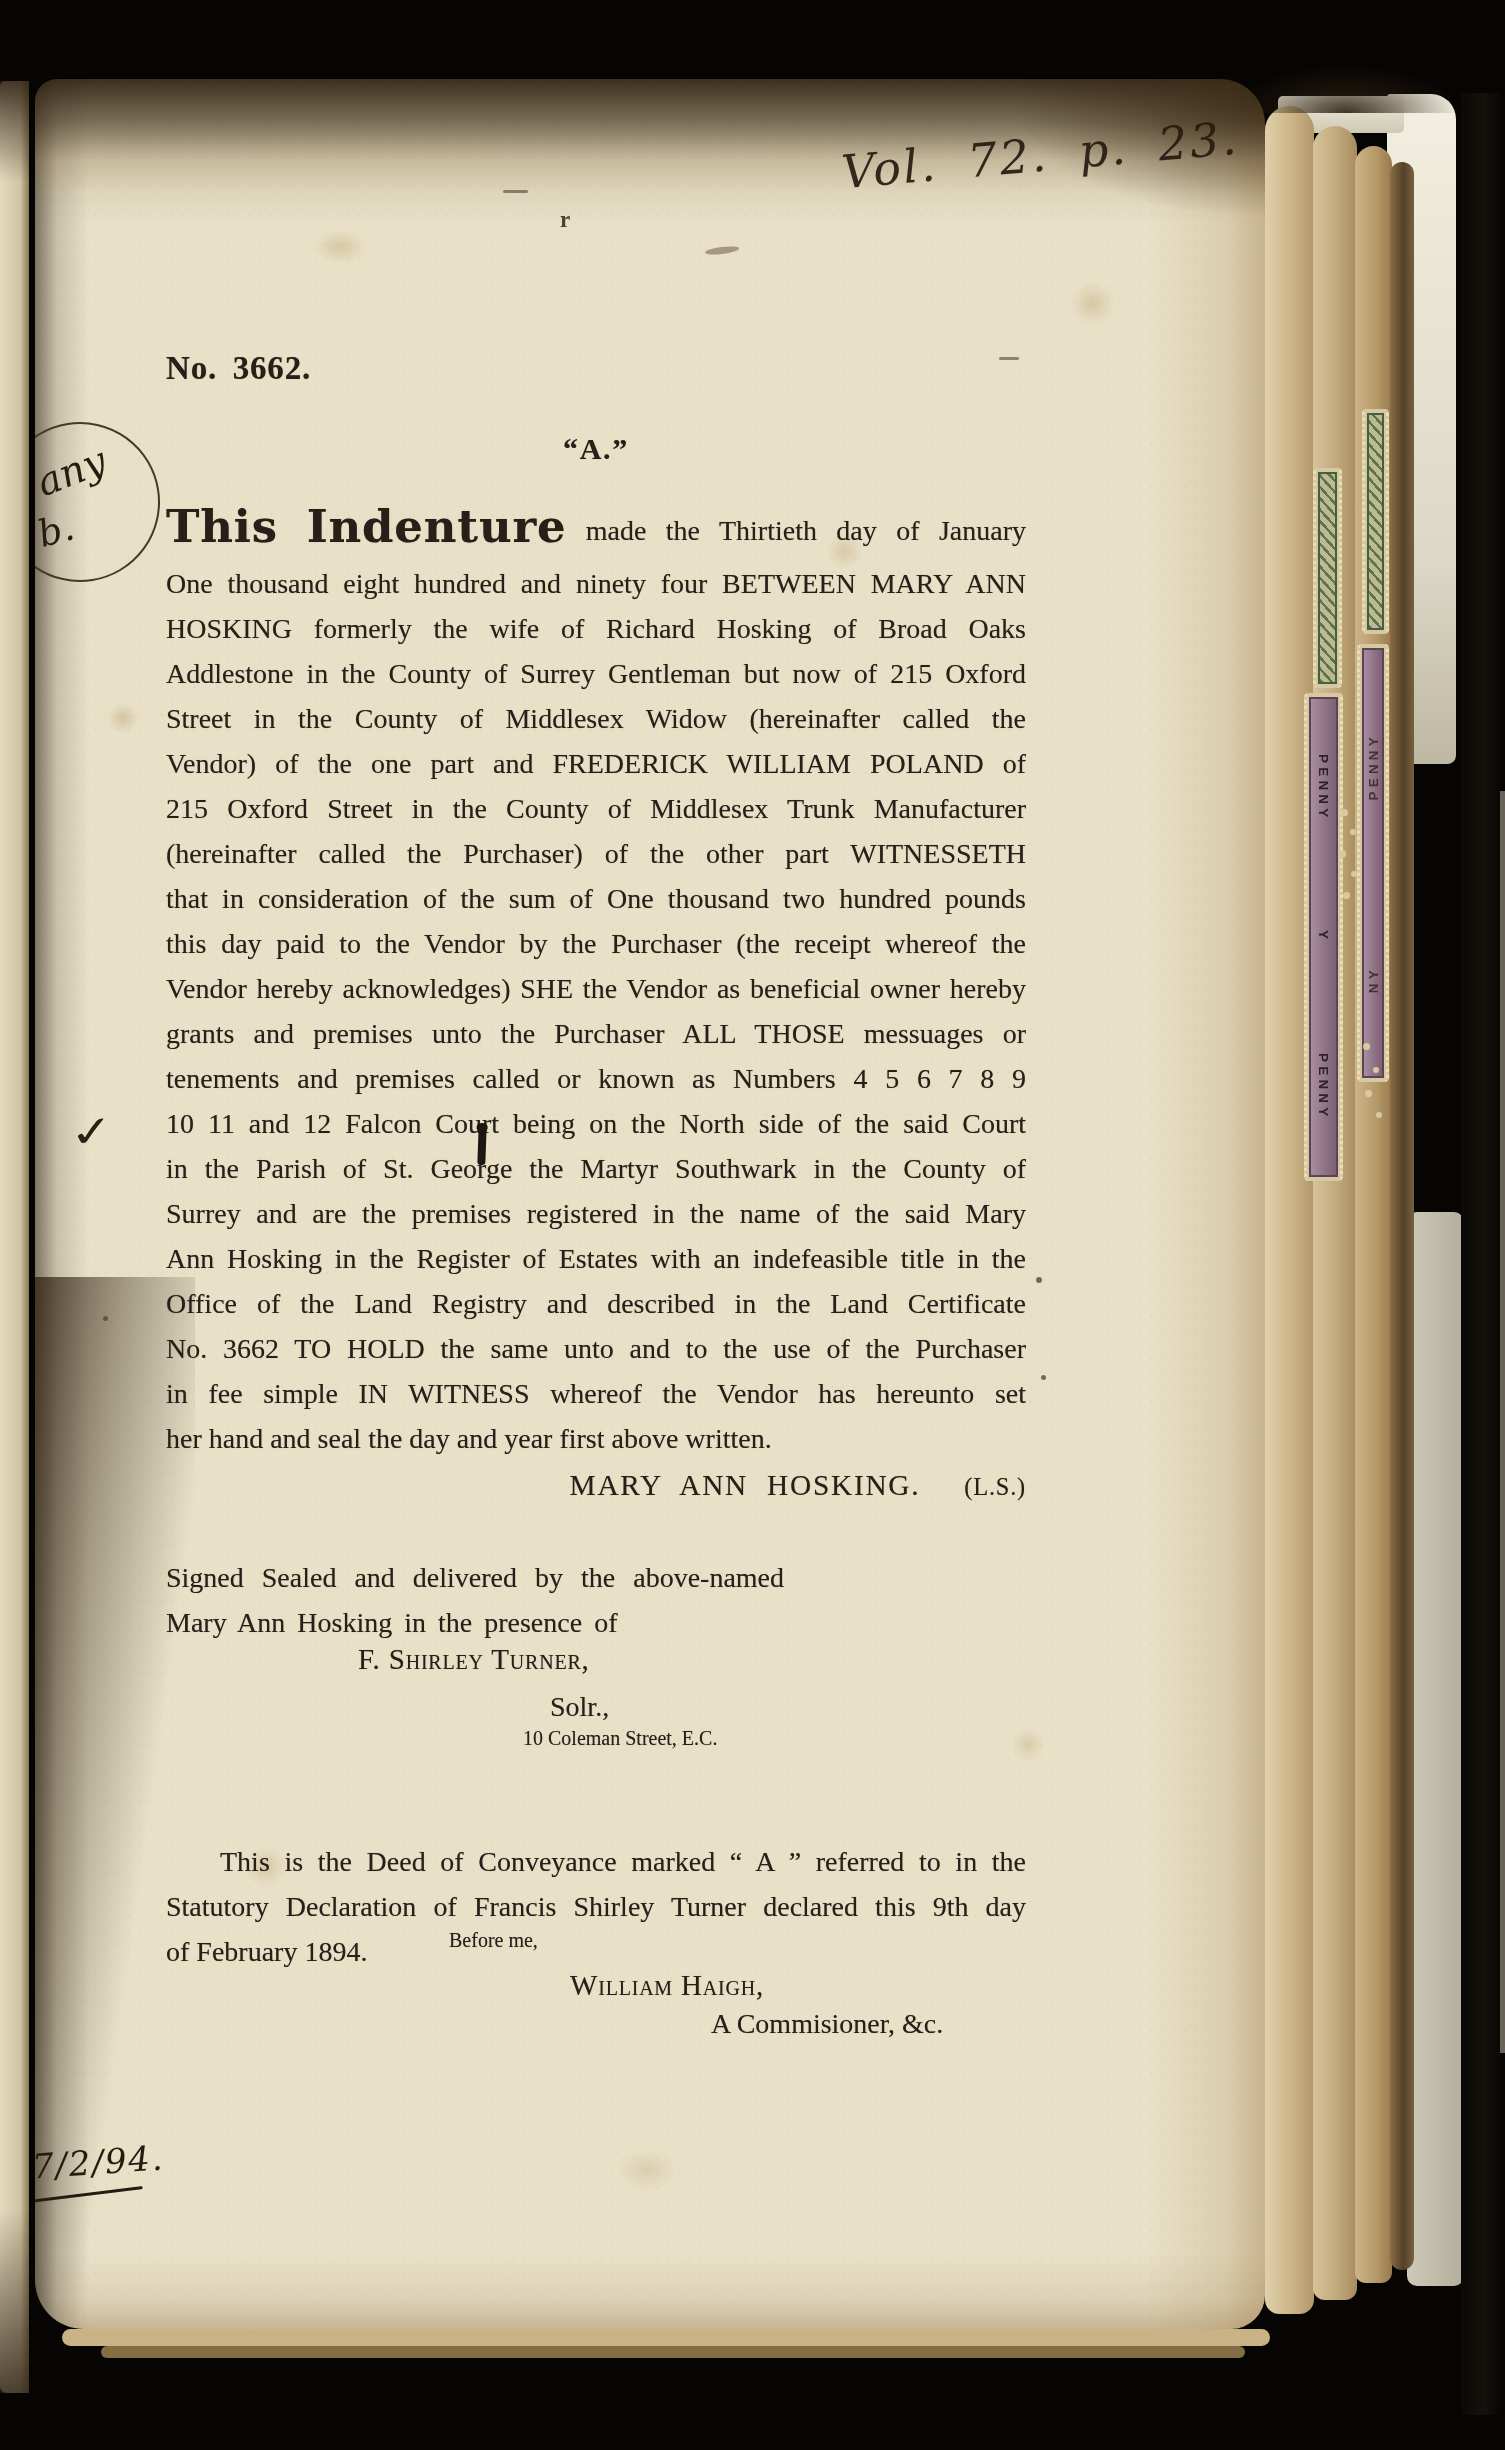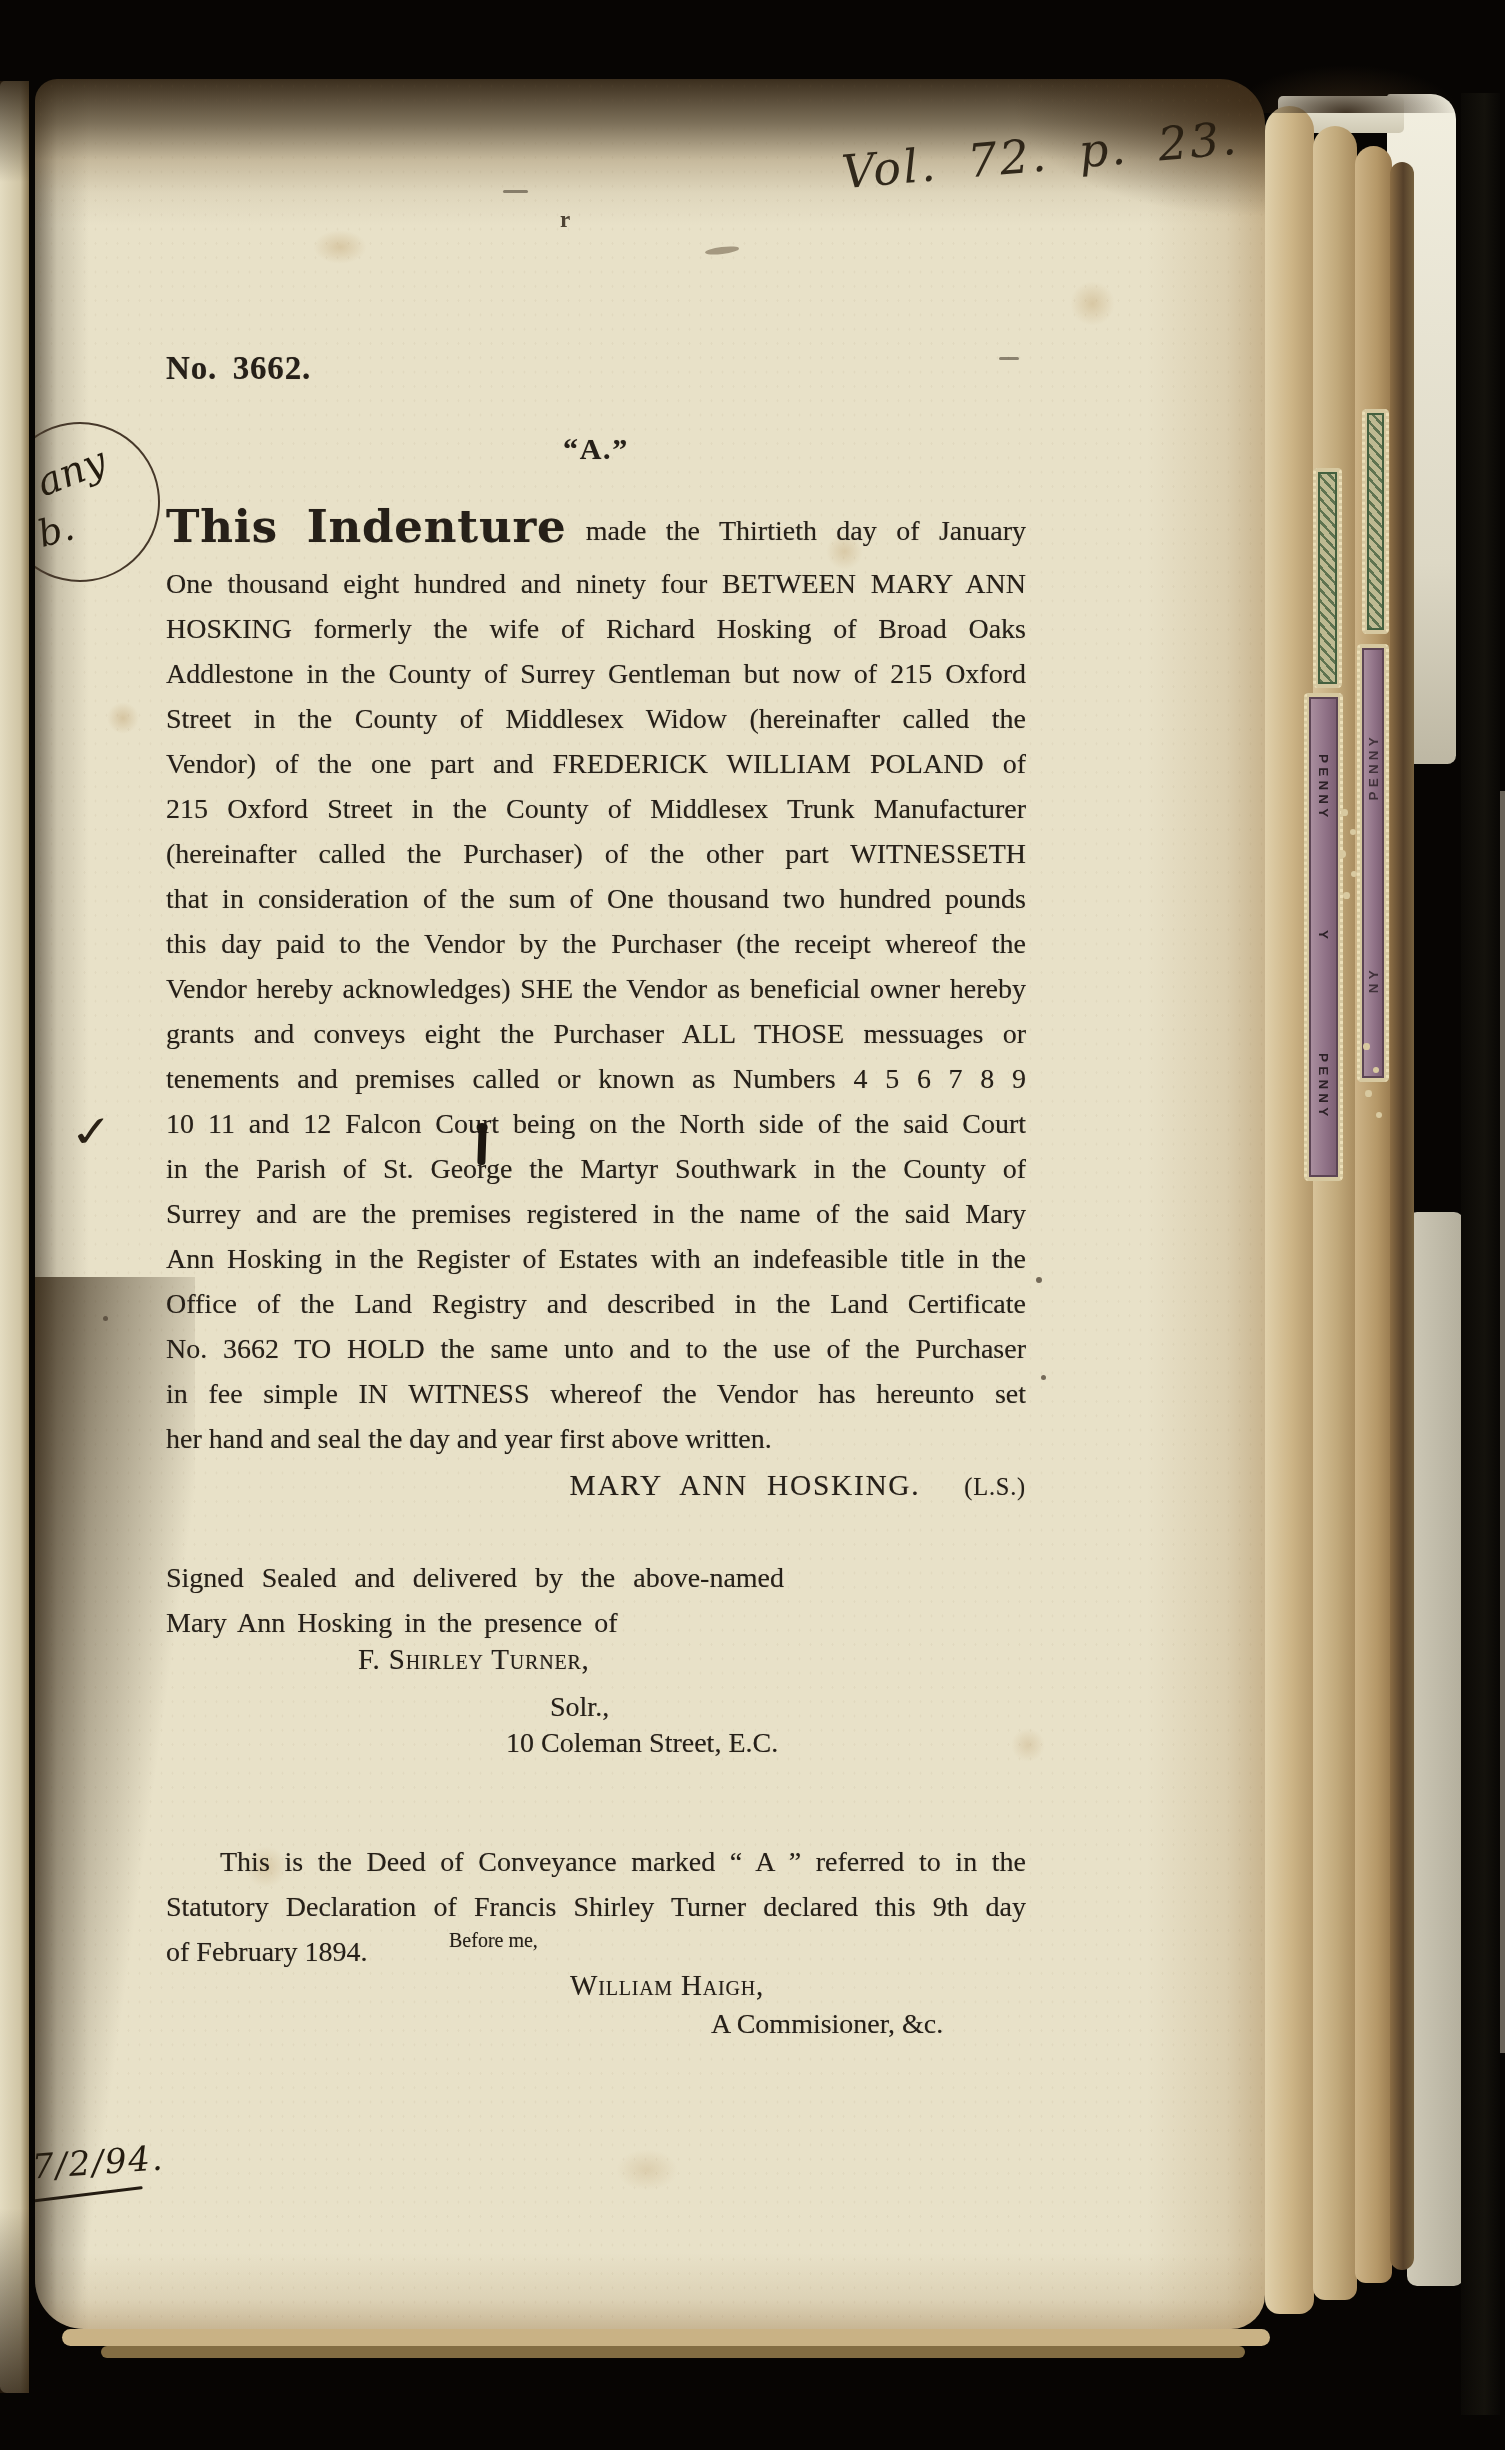--- a/index.html
+++ b/index.html
@@ -49,21 +49,21 @@
   .jl.last{text-align:left;text-align-last:left;}
   .blackletter{font-family:"DejaVu Serif", serif;font-weight:bold;font-size:45px;letter-spacing:0.8px;vertical-align:-2.5px;}
   .sig-row{position:absolute;left:131px;top:1390px;width:860px;text-align:right;font-size:29.4px;}
   .sig-name{letter-spacing:1.7px;word-spacing:10px;}
   .sig-seal{font-size:24.4px;margin-left:44px;letter-spacing:0.8px;margin-top:40px;}
   .attn1{position:absolute;left:131px;top:1483px;font-size:28px;word-spacing:11px;}
   .attn2{position:absolute;left:131px;top:1528px;font-size:28px;word-spacing:5px;}
   .sc{font-variant:small-caps;}
   .witness-name{position:absolute;left:323px;top:1564px;font-size:29px;letter-spacing:0.8px;}
   .witness-title{position:absolute;left:515px;top:1612px;font-size:28px;}
-  .witness-address{position:absolute;left:471px;top:1648px;font-size:28px;}
+  .witness-address{position:absolute;left:488px;top:1648px;font-size:20px;}
   .declblock{position:absolute;left:131px;top:1732px;width:860px;font-size:28px;}
   .indent{text-indent:54px;margin-top:28px;}
   .before-me{position:absolute;left:414px;top:1850px;font-size:20px;}
   .comm-name{position:absolute;left:535px;top:1890px;font-size:29px;letter-spacing:0.8px;}
   .comm-title{position:absolute;left:676px;top:1929px;font-size:28px;}
   
   .hand{font-family:"DejaVu Serif", serif;font-style:italic;color:#241c10;}
   .vol-ref{position:absolute;left:806px;top:49px;font-size:46px;letter-spacing:2.5px;word-spacing:13.5px;
     transform:rotate(-5deg);opacity:.92;}
   .oval{position:absolute;left:-35px;top:343px;width:156px;height:156px;border:2.5px solid #46382a;
@@ -196,21 +196,21 @@
     <div class="jl">One thousand eight hundred and ninety four BETWEEN MARY ANN</div>
     <div class="jl">HOSKING formerly the wife of Richard Hosking of Broad Oaks</div>
     <div class="jl">Addlestone in the County of Surrey Gentleman but now of 215 Oxford</div>
     <div class="jl">Street in the County of Middlesex Widow (hereinafter called the</div>
     <div class="jl">Vendor) of the one part and FREDERICK WILLIAM POLAND of</div>
     <div class="jl">215 Oxford Street in the County of Middlesex Trunk Manufacturer</div>
     <div class="jl">(hereinafter called the Purchaser) of the other part WITNESSETH</div>
     <div class="jl">that in consideration of the sum of One thousand two hundred pounds</div>
     <div class="jl">this day paid to the Vendor by the Purchaser (the receipt whereof the</div>
     <div class="jl">Vendor hereby acknowledges) SHE the Vendor as beneficial owner hereby</div>
-    <div class="jl">grants and conveys eight the Purchaser ALL THOSE messuages or</div>
+    <div class="jl">grants and premises unto the Purchaser ALL THOSE messuages or</div>
     <div class="jl">tenements and premises called or known as Numbers 4 5 6 7 8 9</div>
     <div class="jl">10 11 and 12 Falcon Court being on the North side of the said Court</div>
     <div class="jl">in the Parish of St. George the Martyr Southwark in the County of</div>
     <div class="jl">Surrey and are the premises registered in the name of the said Mary</div>
     <div class="jl">Ann Hosking in the Register of Estates with an indefeasible title in the</div>
     <div class="jl">Office of the Land Registry and described in the Land Certificate</div>
     <div class="jl">No. 3662 TO HOLD the same unto and to the use of the Purchaser</div>
     <div class="jl">in fee simple IN WITNESS whereof the Vendor has hereunto set</div>
     <div class="jl last">her hand and seal the day and year first above written.</div>
   </div>

